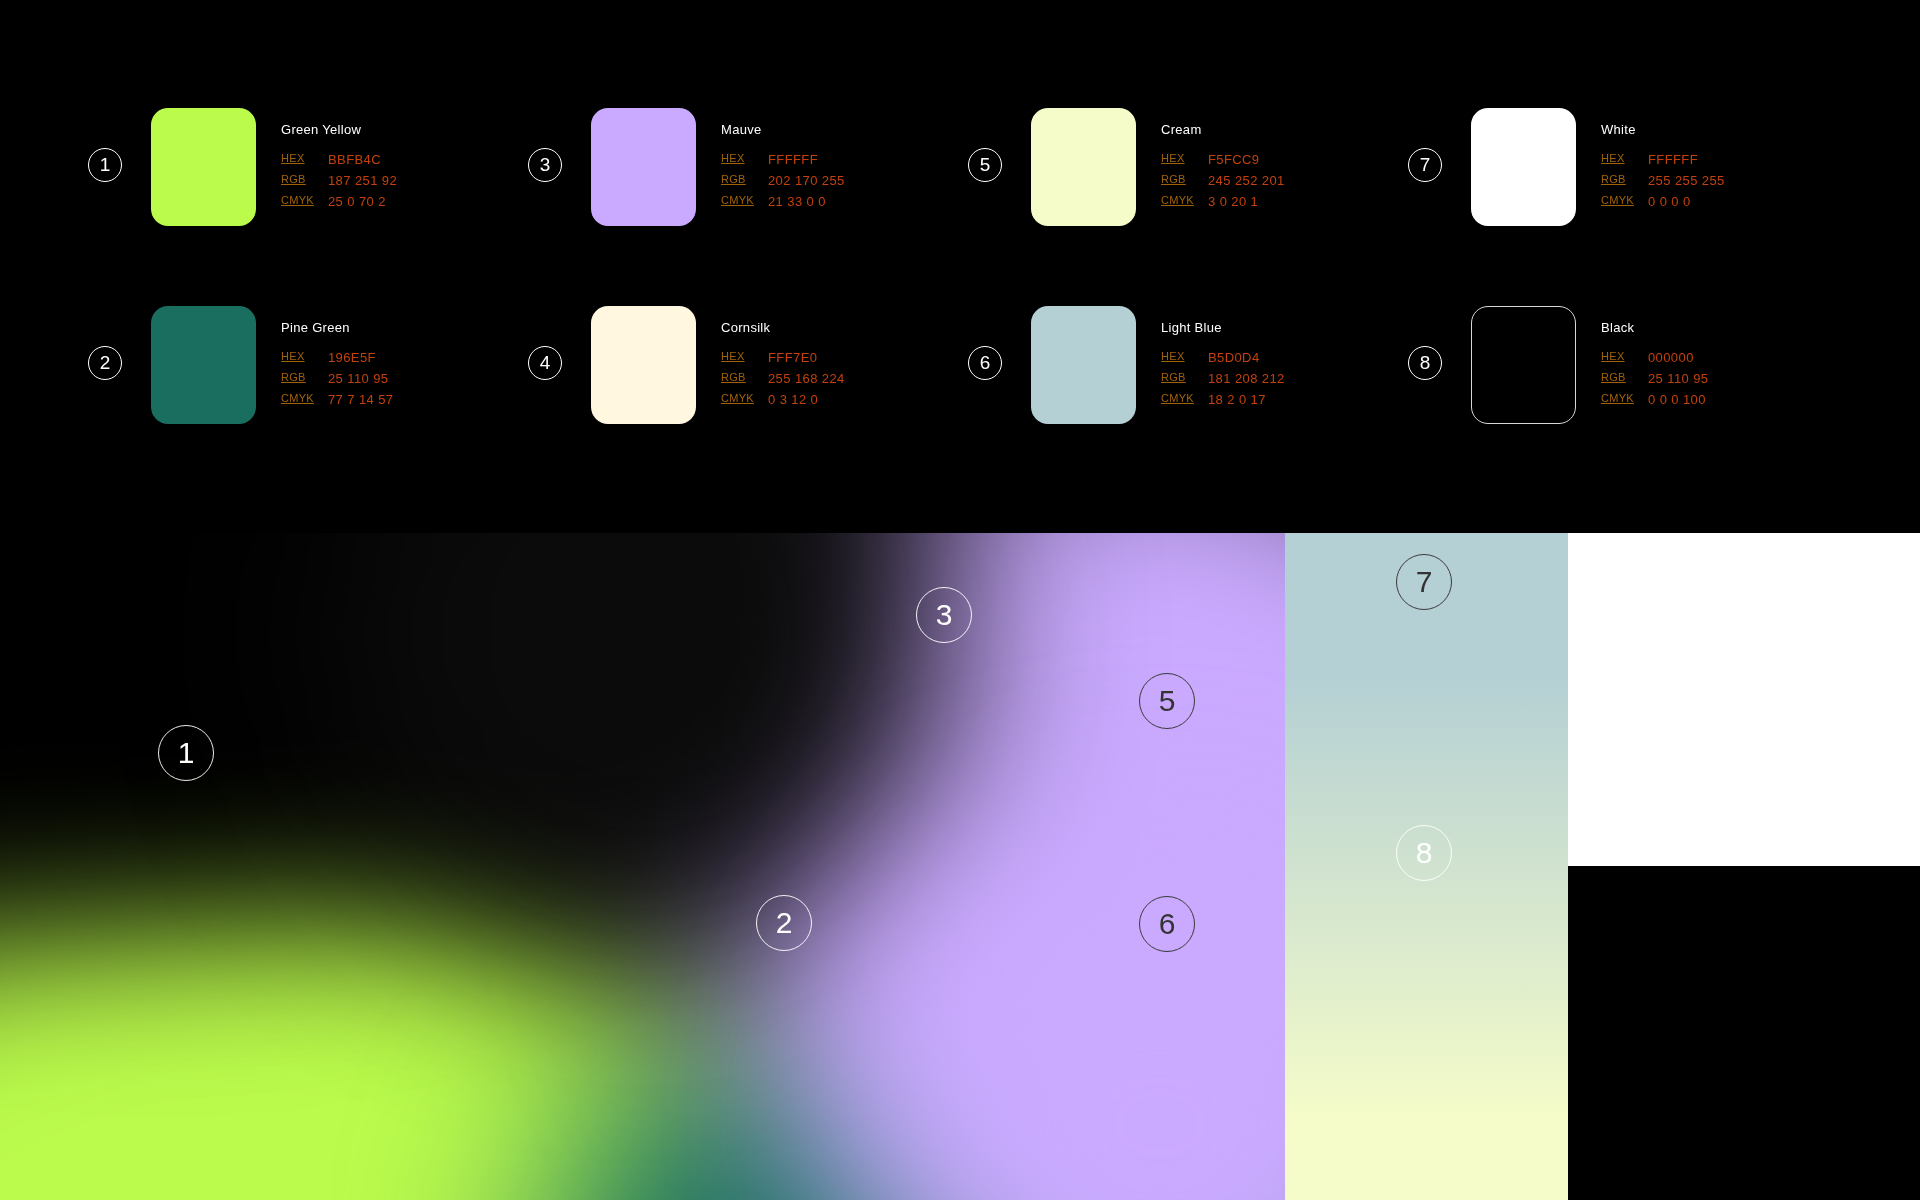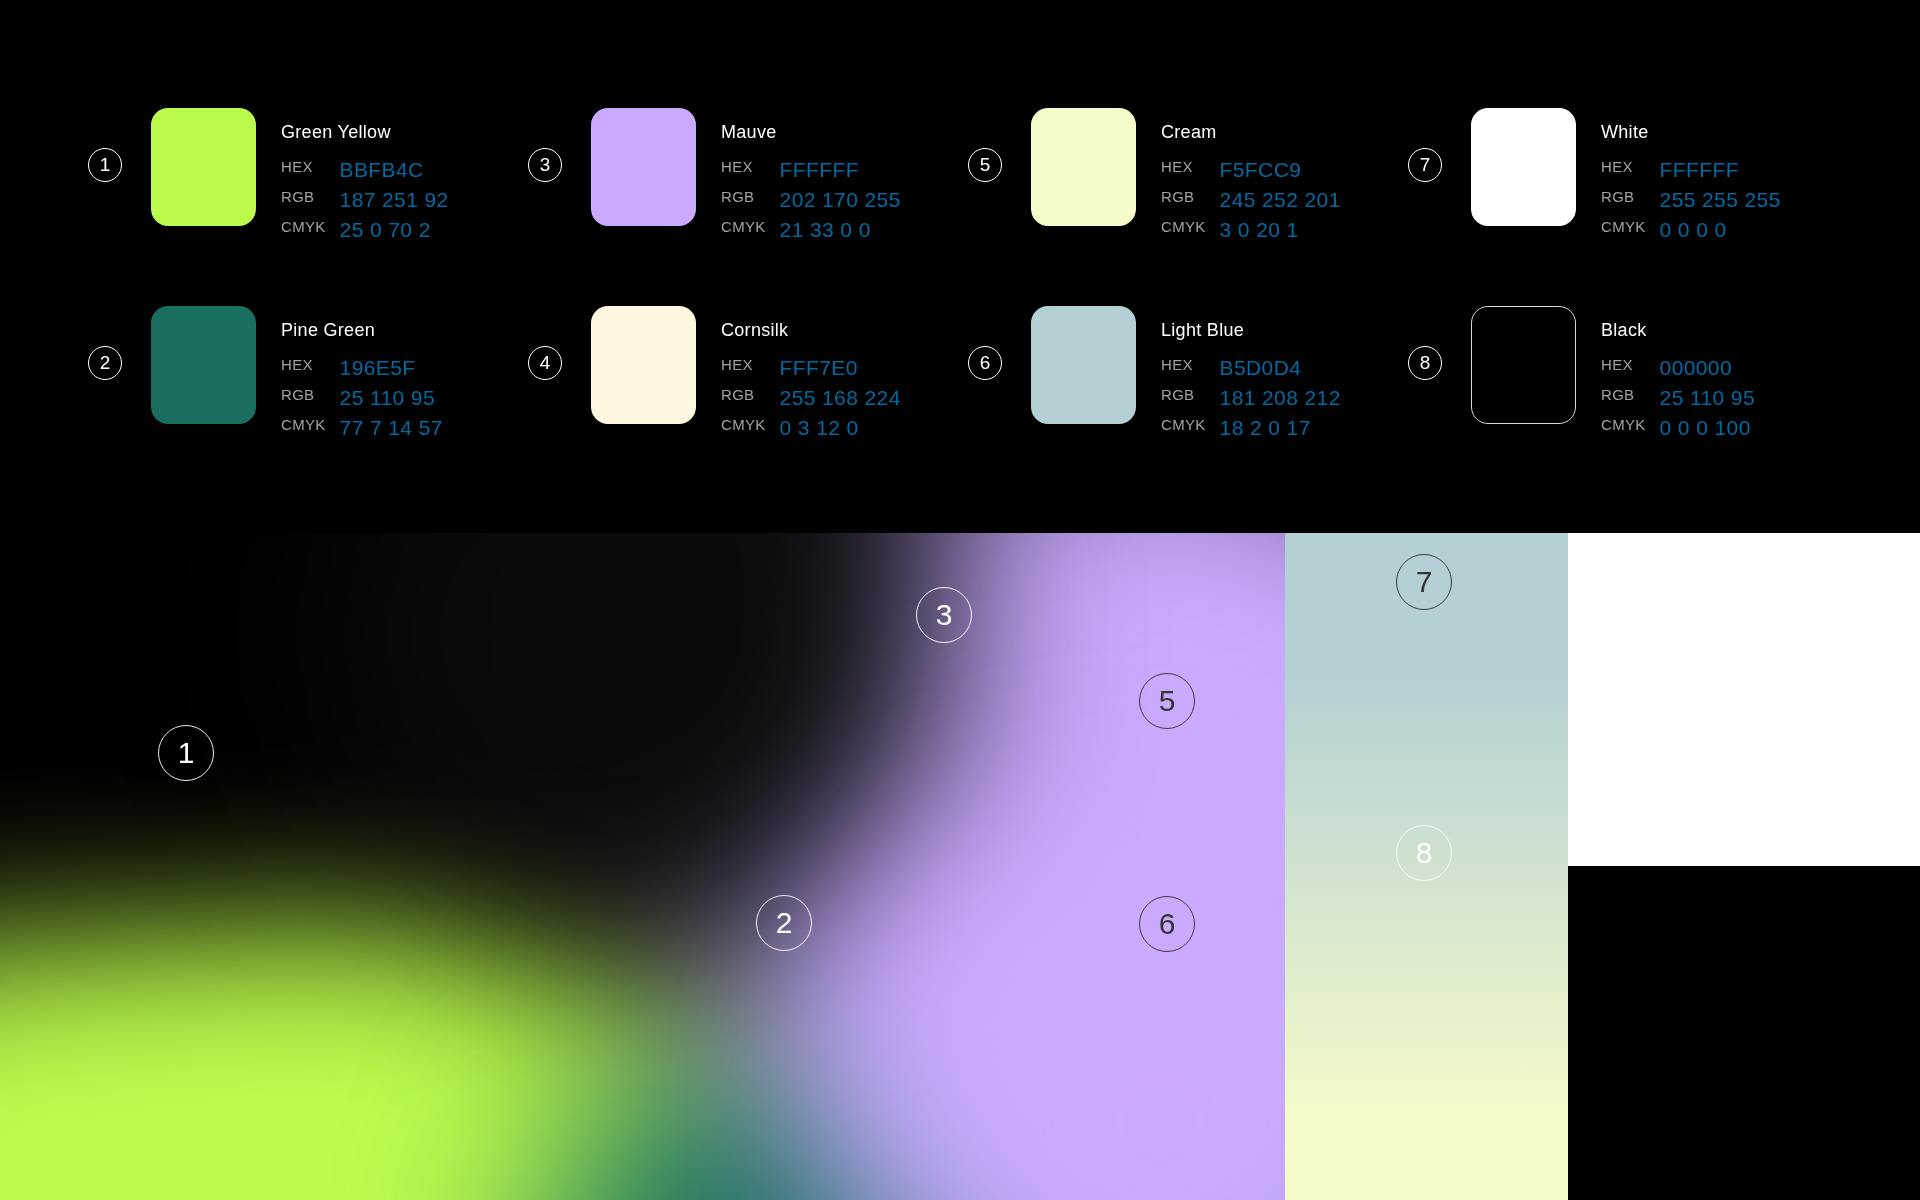--- a/index.html
+++ b/index.html
@@ -39,29 +39,29 @@
   }
   .chip {
     width: 105px; height: 118px; min-width: 105px;
     border-radius: 17px;
     margin-left: 29px;
   }
   .chip.outlined { border: 1.3px solid #d8d8d8; }
 
   .info { margin-left: 25px; padding-top: 14px; color: #fff; }
   .cname {
-    font-size: 18px; font-weight: 400; letter-spacing: .3px;
+    font-size: 13px; font-weight: 400; letter-spacing: .3px;
     margin-bottom: 15px; white-space: nowrap;
   }
   .specs { display: grid; grid-template-columns: auto auto; row-gap: 6px; }
   .k {
-    font-size: 15px; letter-spacing: .3px; color: #a3a3a3;
-    padding-right: 14px; white-space: nowrap;
-  }
-  .v { font-size: 21px; letter-spacing: .4px; color: #0369a1; white-space: nowrap; }
+    font-size: 11px; letter-spacing: .3px; color: #a16207;
+    padding-right: 14px; white-space: nowrap; text-decoration: underline;
+  }
+  .v { font-size: 13px; letter-spacing: .4px; color: #c2410c; white-space: nowrap; }
 
   
   .preview {
     position: absolute; left: 0; top: 533px;
     width: 1920px; height: 667px;
     overflow: hidden;
   }
 
   .mesh { position: absolute; left: 0; top: 0; width: 1285px; height: 667px; background: #000; }
   .mesh .blob { position: absolute; border-radius: 50%; filter: blur(95px); }

